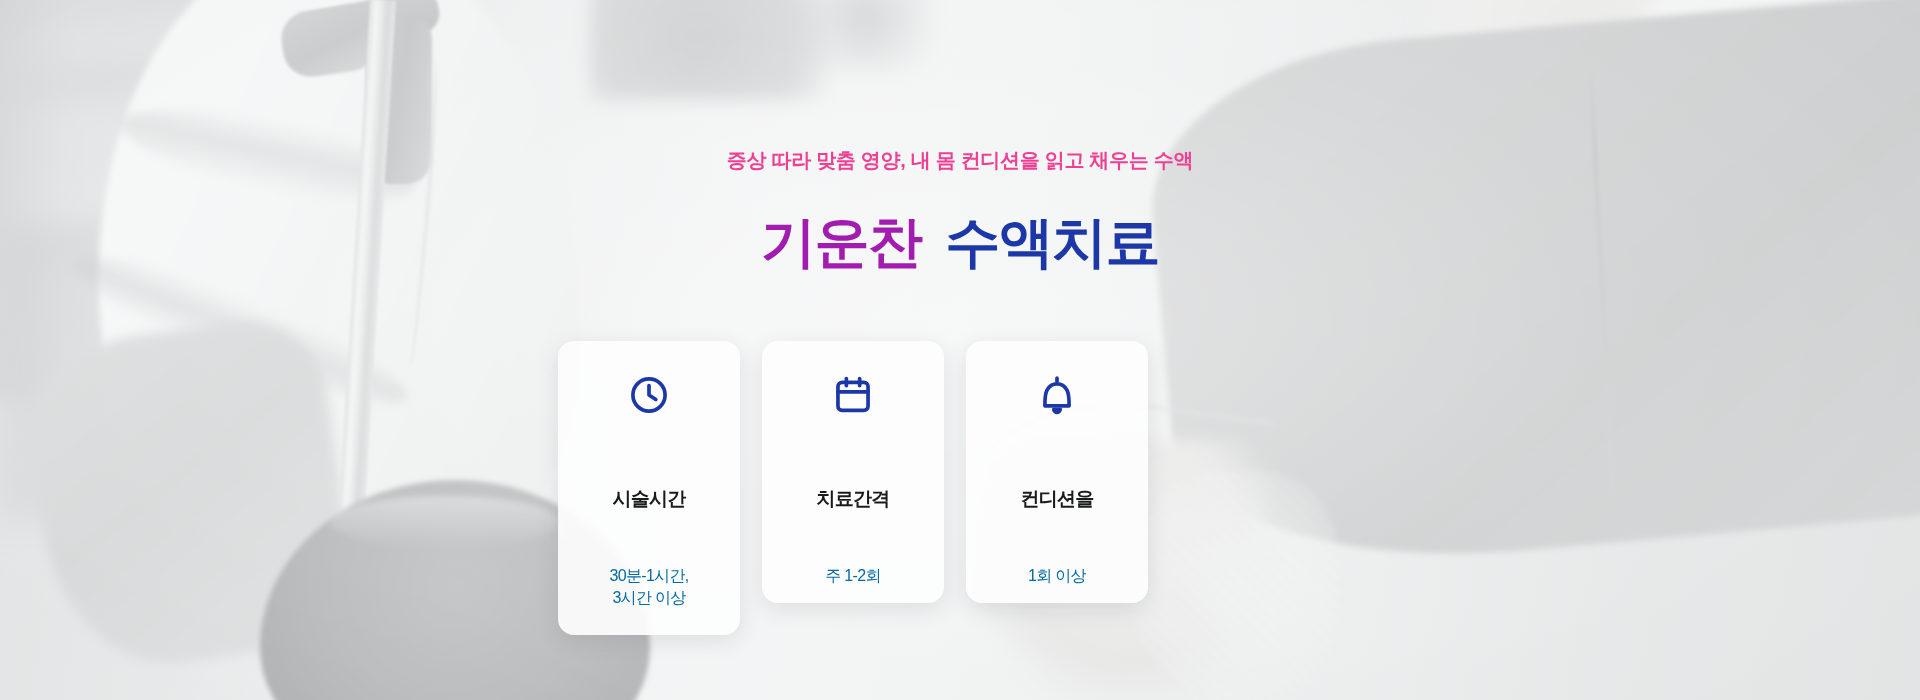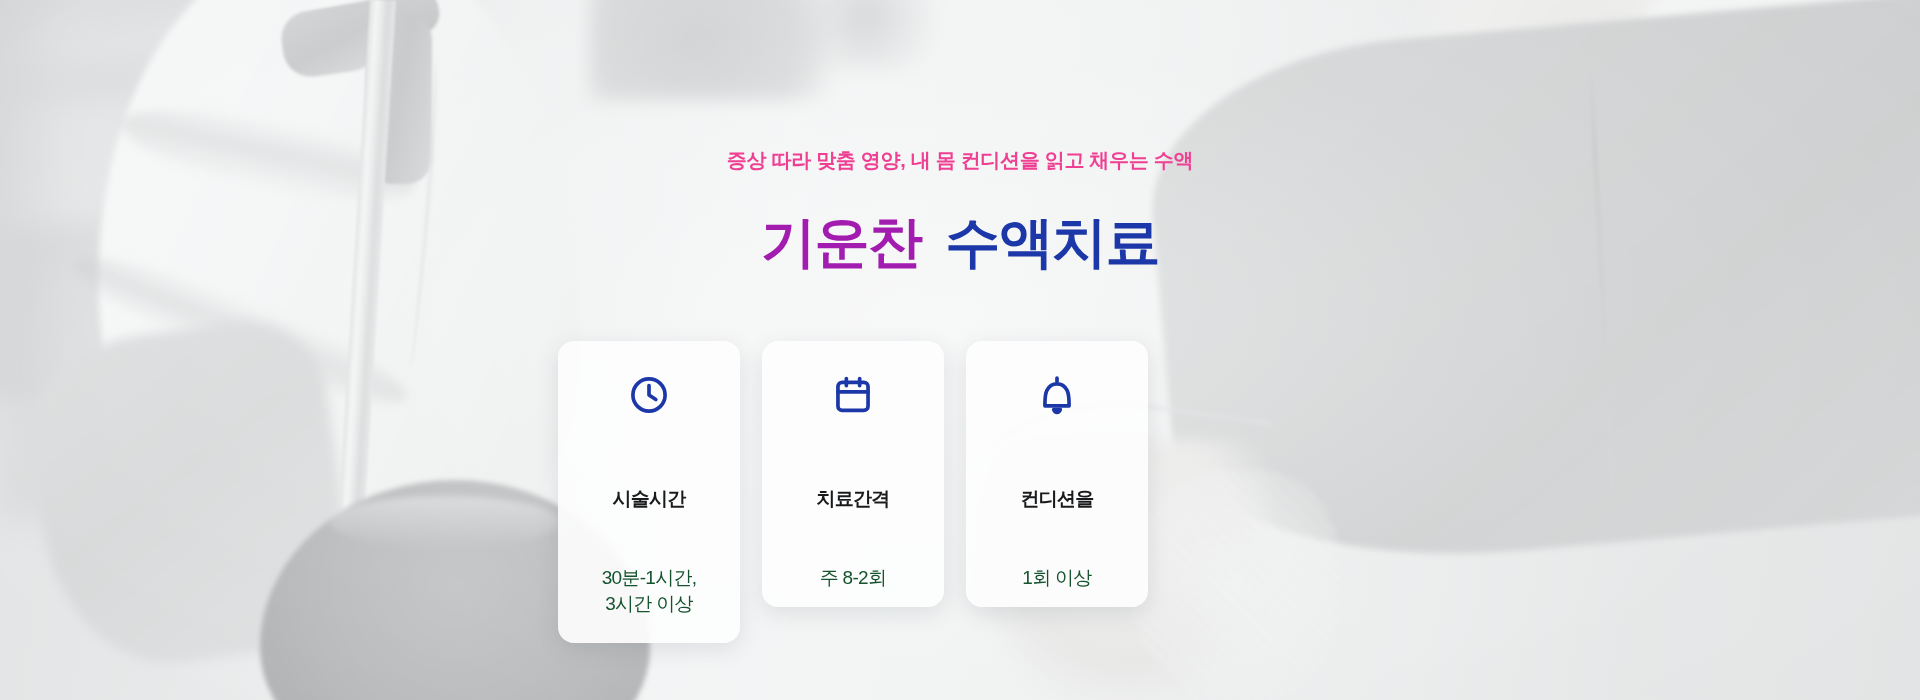--- a/index.html
+++ b/index.html
@@ -326,23 +326,23 @@
 
   .card-title {
     font-size: 19px;
     font-weight: 700;
     color: #191a1c;
     letter-spacing: -0.7px;
     line-height: 1.3;
     margin-bottom: 5px;
   }
   .card-desc {
-    font-size: 19px;
+    font-size: 16px;
     font-weight: 400;
-    color: #14532d;
+    color: #0369a1;
     letter-spacing: -0.7px;
     line-height: 1.38;
     white-space: pre-line;
   }
 </style>
 </head>
 <body>
 
 <div class="hero">
 
@@ -399,21 +399,21 @@
       <div class="card">
         <span class="card-icon">
           <svg width="42" height="42" viewBox="0 0 24 24" fill="none" stroke="currentColor" stroke-width="2.1" stroke-linecap="round" stroke-linejoin="round">
             <rect x="3.4" y="4.8" width="17.2" height="16" rx="2.4"></rect>
             <path d="M3.4 10.2 H20.6"></path>
             <path d="M8.2 2.6 V6.6"></path>
             <path d="M15.8 2.6 V6.6"></path>
           </svg>
         </span>
         <div class="card-title">치료간격</div>
-        <div class="card-desc">주 8-2회</div>
+        <div class="card-desc">주 1-2회</div>
       </div>
 
       <div class="card">
         <span class="card-icon">
           <svg width="42" height="42" viewBox="0 0 24 24" fill="none" stroke="currentColor" stroke-width="2.1" stroke-linecap="round" stroke-linejoin="round">
             <path d="M12 2.4 V4.1"></path>
             <path d="M5.1 18.2 C5.1 13.6 5.0 11.6 6.3 9.2 C7.4 7.1 9.5 5.6 12 5.6 C14.5 5.6 16.6 7.1 17.7 9.2 C19.0 11.6 18.9 13.6 18.9 18.2 Z"></path>
             <path d="M10.1 20.3 C10.5 21.3 11.2 21.9 12 21.9 C12.8 21.9 13.5 21.3 13.9 20.3 Z" fill="currentColor"></path>
           </svg>
         </span>

